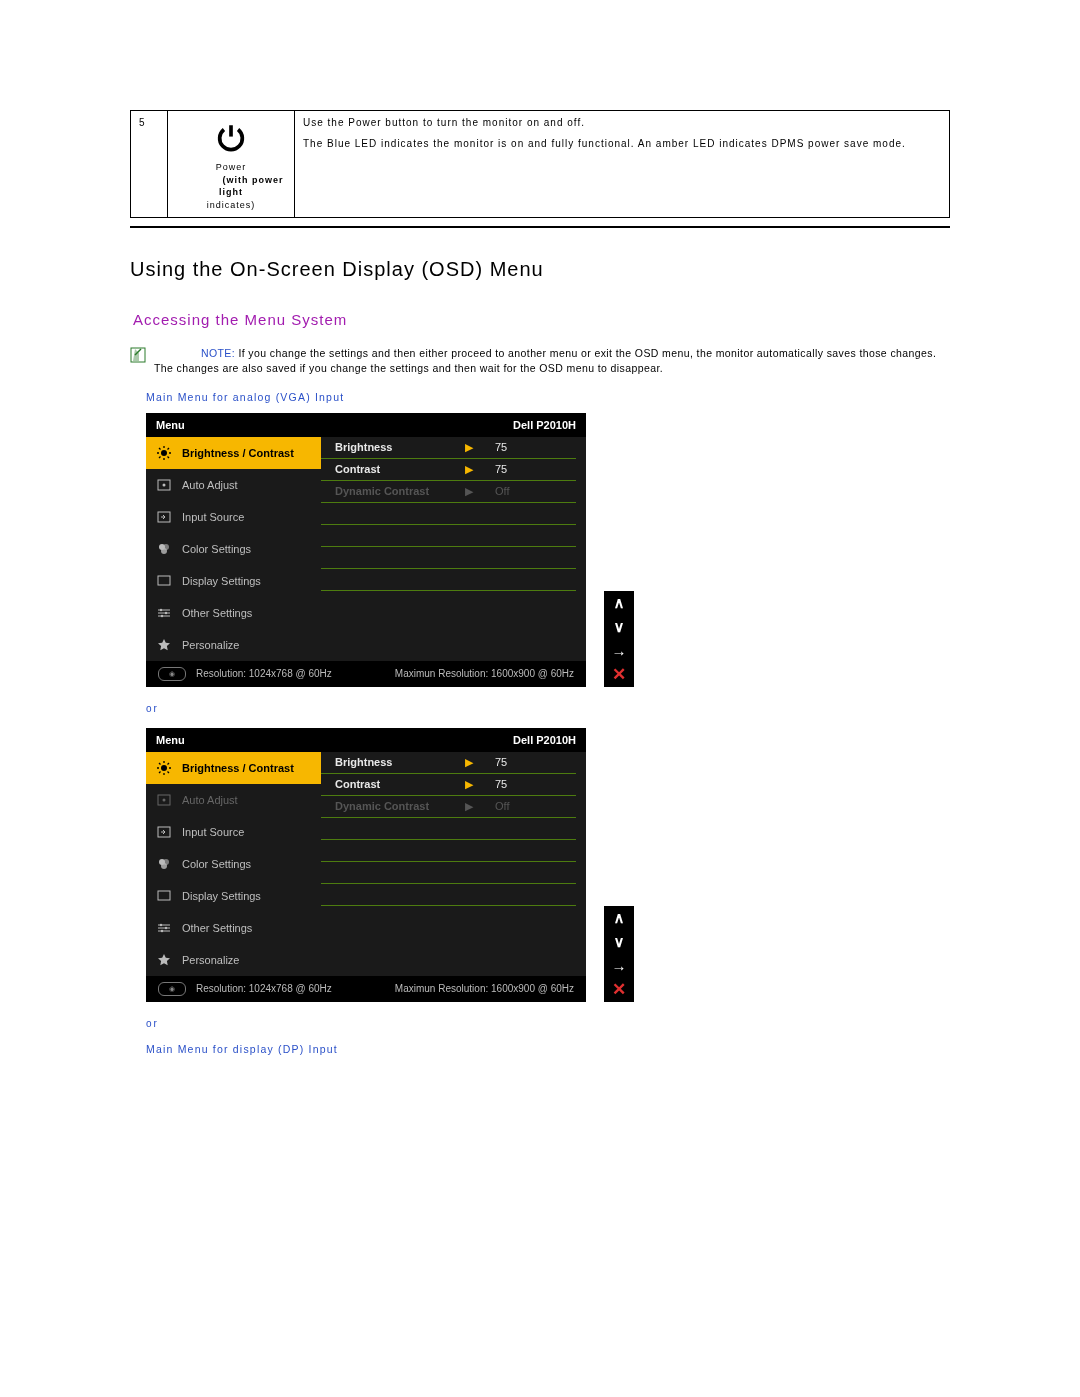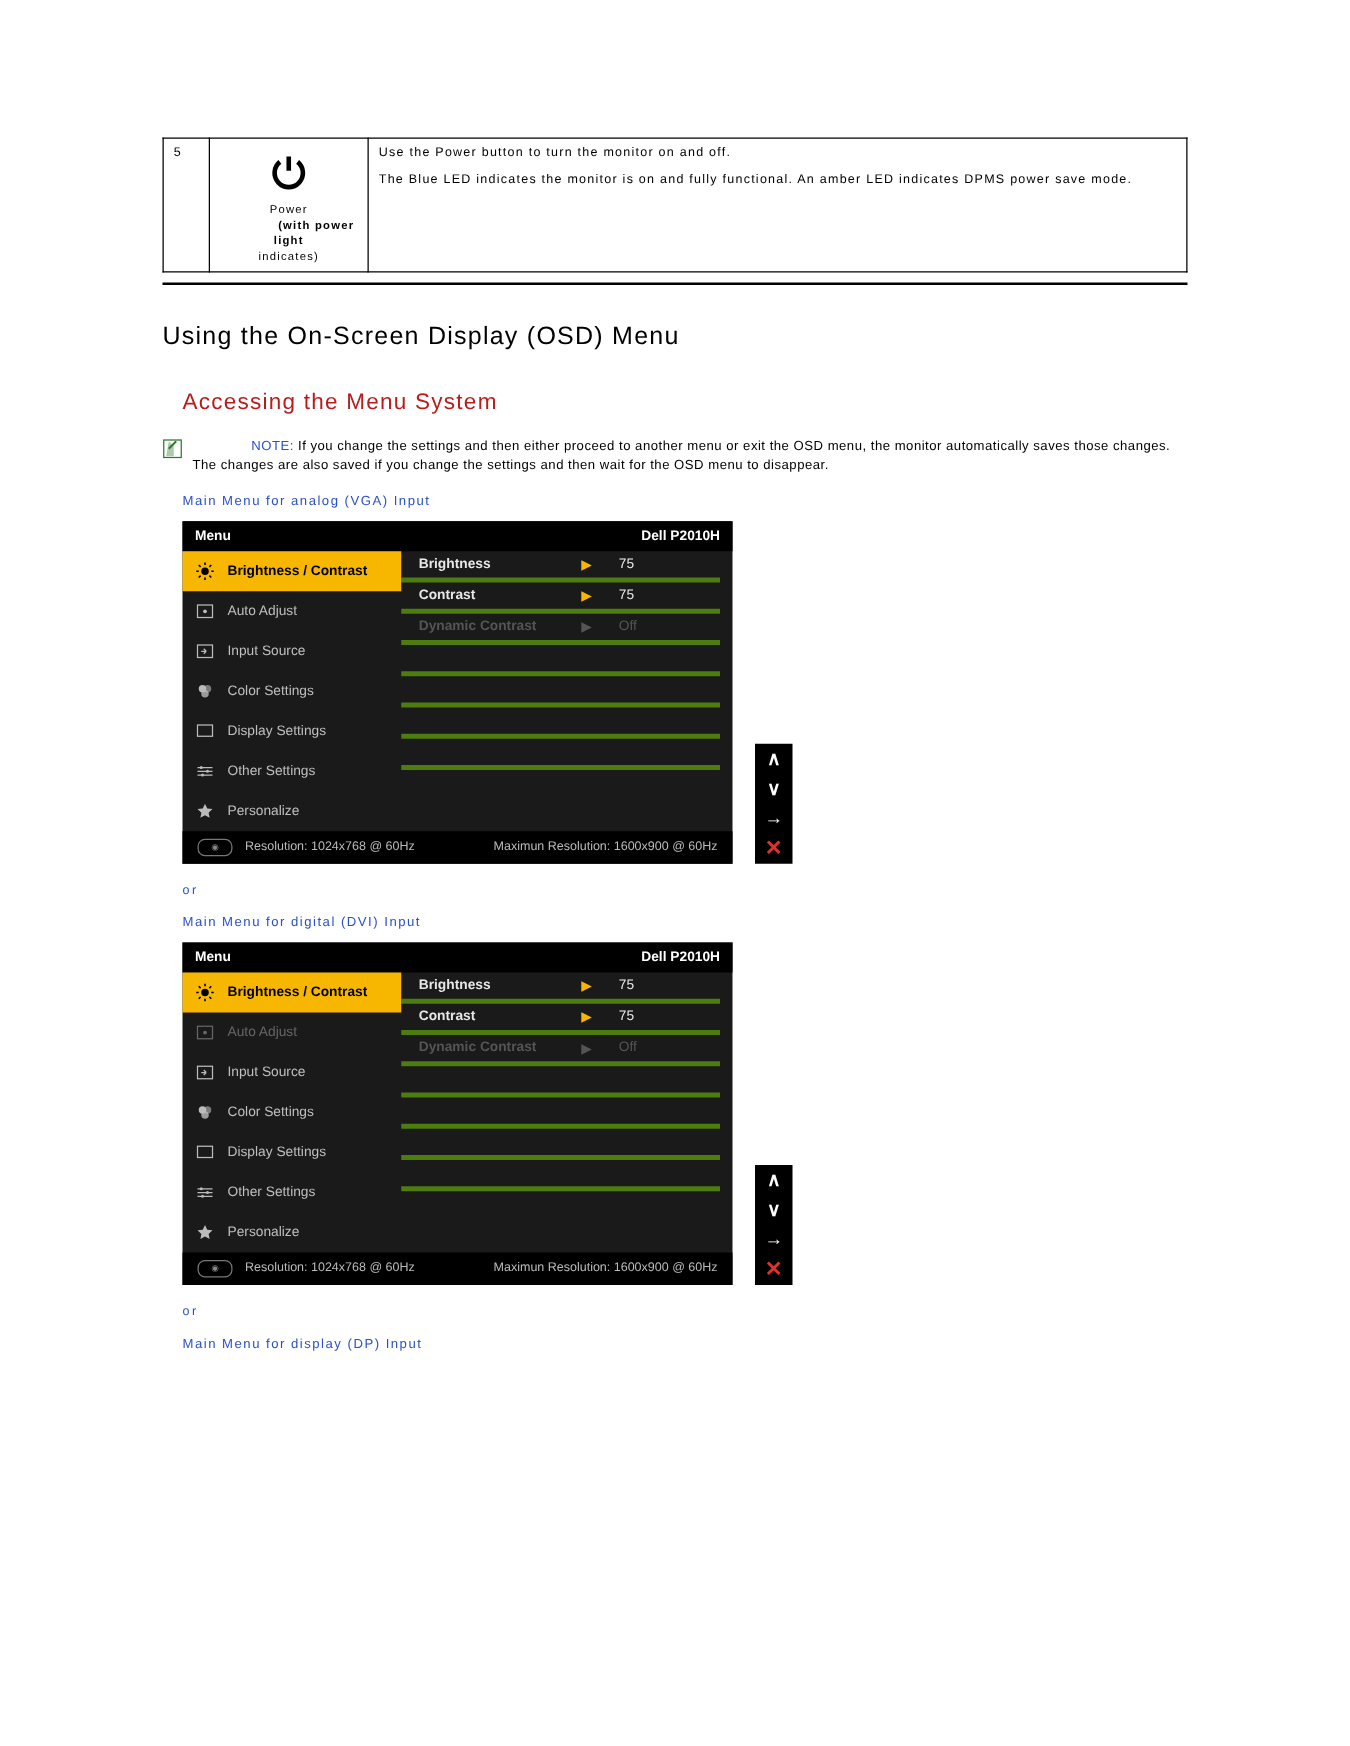--- a/index.html
+++ b/index.html
@@ -8,41 +8,41 @@
   
   table.power-table{border-collapse:collapse;width:100%;}
   .power-table td{border:1px solid #000;vertical-align:top;font-size:10px;letter-spacing:1px;padding:6px 8px;}
   .power-table td.num{width:20px;text-align:left;}
   .power-table td.icon-cell{width:110px;text-align:center;}
   .power-icon svg{width:34px;height:34px;display:block;margin:4px auto 6px;}
   .power-label{font-size:9px;letter-spacing:1px;line-height:1.4;}
   .power-label .bold{font-weight:bold;padding-left:44px;}
   .hr-thick{border:none;border-top:2px solid #000;margin:8px 0 30px;}
   h2.h-osd{font-size:20px;font-weight:normal;color:#000;letter-spacing:1px;margin:0 0 30px;}
-  h3.h-access{font-size:18px;font-weight:normal;color:#b91c1c;letter-spacing:1px;margin:0 16px 18px;}
+  h3.h-access{font-size:15px;font-weight:normal;color:#a21caf;letter-spacing:1px;margin:0 3px 18px;}
   .note-row{display:flex;align-items:flex-start;gap:8px;margin-bottom:16px;}
   .note-row svg{flex:0 0 16px;margin-top:1px;}
   .note-text{font-size:10.5px;line-height:1.35;letter-spacing:.4px;}
   .note-text .note-label{color:#2a50c8;margin-left:47px;}
   .step{font-size:10.5px;letter-spacing:1px;margin:6px 0 20px 16px;display:flex;align-items:center;gap:4px;}
   .step svg{vertical-align:middle;}
   .menu-caption{font-size:10.5px;color:#2a50c8;letter-spacing:1.2px;margin:0 0 10px 16px;}
   .or-label{font-size:10px;color:#2a50c8;letter-spacing:2px;margin:16px 0 14px 16px;}
   
   .osd-wrap{display:flex;gap:18px;align-items:flex-end;margin-left:16px;}
   .osd{width:440px;background:#1a1a1a;color:#bfbfbf;font-family:Arial,sans-serif;font-size:11px;}
   .osd-titlebar{display:flex;justify-content:space-between;background:#000;color:#fff;font-weight:bold;padding:6px 10px;font-size:11px;}
   .osd-body{display:flex;}
   .osd-side{width:175px;}
   .osd-main{flex:1;padding-right:10px;}
   .side-item{display:flex;align-items:center;gap:10px;padding:5px 10px;height:22px;}
   .side-item.active{background:#f7b700;color:#000;font-weight:bold;}
   .side-item.dim{color:#666;}
   .side-item svg{width:16px;height:16px;flex:0 0 16px;}
-  .main-row{display:flex;align-items:center;height:21px;border-bottom:4px solid #4d7c0f;color:#e8e8e8;}
+  .main-row{display:flex;align-items:center;height:21px;border-bottom:1px solid #4d7c0f;color:#e8e8e8;}
   .main-row.dim{color:#555;}
   .main-row .lbl{width:130px;padding-left:14px;font-weight:bold;font-size:11px;}
   .main-row .arrow{width:20px;color:#f7b700;}
   .main-row.dim .arrow{color:#555;}
   .main-row .val{padding-left:10px;}
   .osd-footer{display:flex;align-items:center;gap:10px;background:#000;color:#bbb;font-size:10px;padding:6px 12px;}
   .osd-footer .res1{flex:0 0 auto;}
   .osd-footer .spacer{flex:1;}
   .btn-stack{width:30px;background:#000;display:flex;flex-direction:column;margin-top:110px;}
   .btn-stack .b{height:24px;display:flex;align-items:center;justify-content:center;color:#fff;font-size:15px;font-weight:bold;}
@@ -192,21 +192,20 @@
     <div class="btn-stack">
       <div class="b">∧</div>
       <div class="b">∨</div>
       <div class="b">→</div>
       <div class="b red">✕</div>
     </div>
   </div>
 
   <div class="or-label">or</div>
 
-  <div class="menu-caption">Main Menu for digital (DVI) Input</div>
 
   <div class="osd-wrap">
     <div class="osd">
       <div class="osd-titlebar">
         <span>Menu</span>
         <span>Dell  P2010H</span>
       </div>
       <div class="osd-body">
         <div class="osd-side">
           <div class="side-item active">

